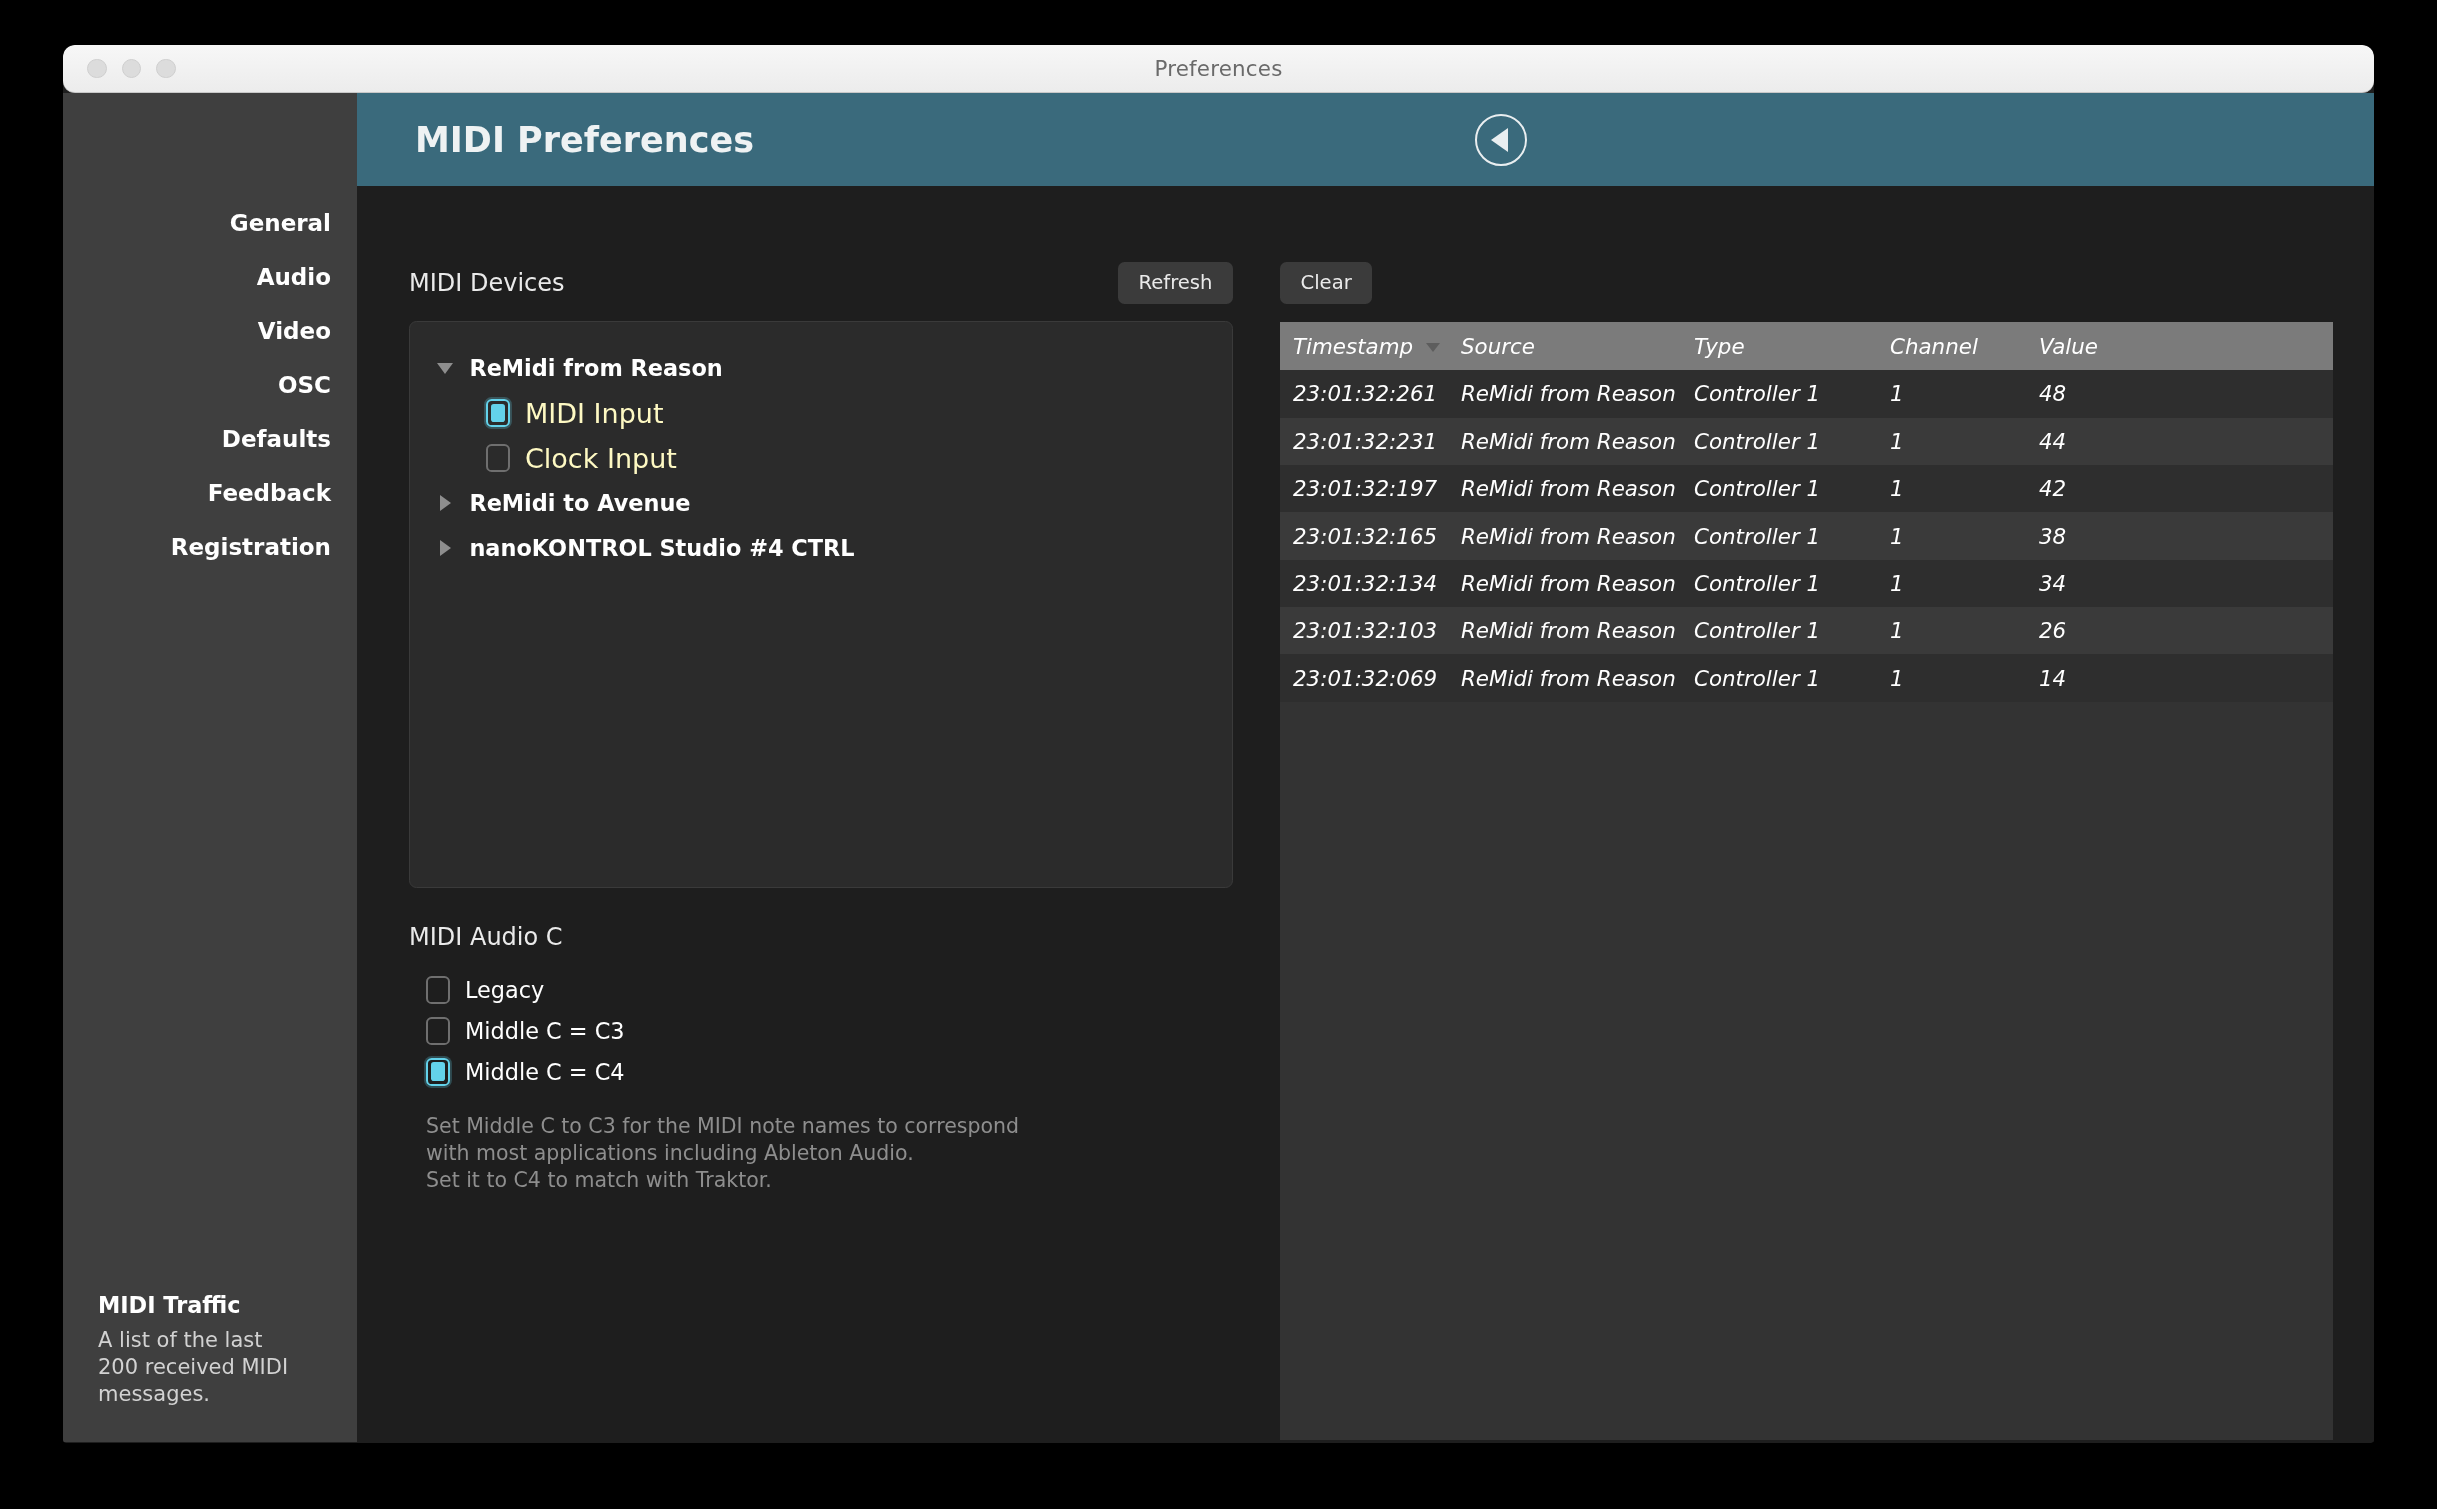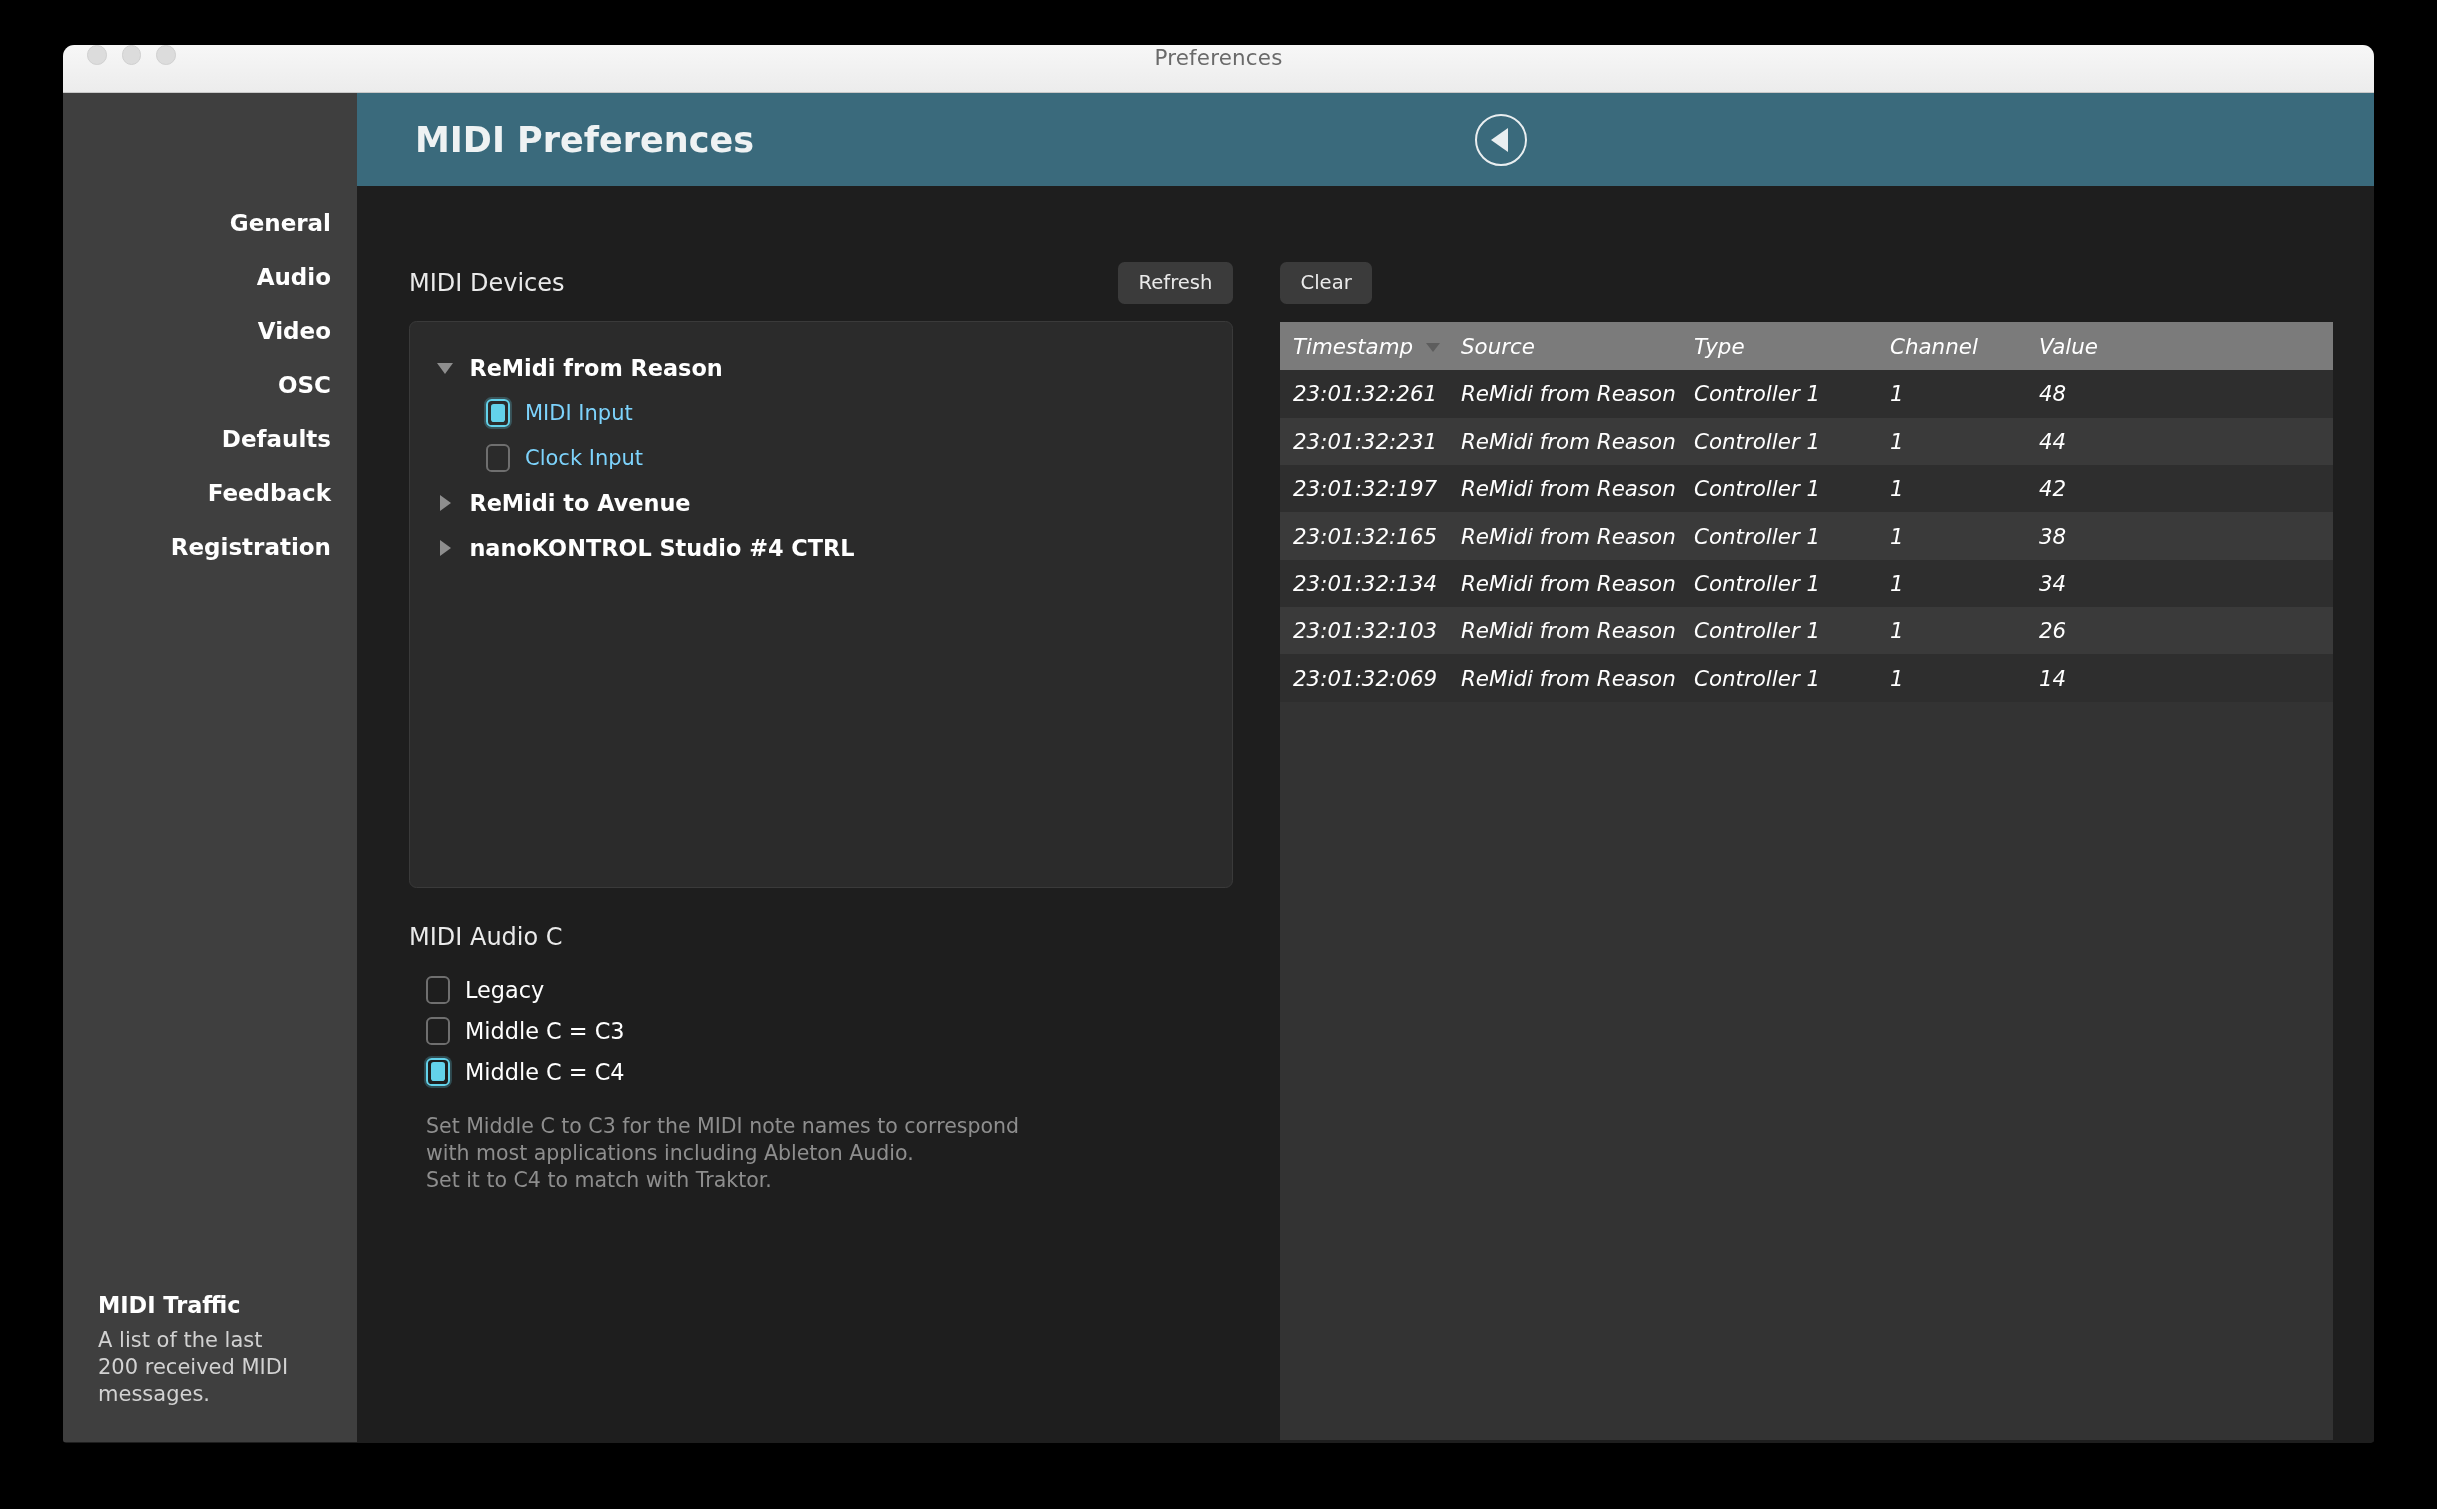--- a/index.html
+++ b/index.html
@@ -24,21 +24,22 @@
     box-shadow: 0 17px 56px rgba(0,0,0,0.85);
     background: #1e1e1e;
   }
 
   #titlebar {
     height: 48px;
     background: linear-gradient(#f7f7f7, #ececec);
     border-bottom: 0.9px solid #c8c8c8;
     position: relative;
     display: flex;
-    align-items: flex-start;
+    align-items: center;
+    border-radius: 12px;
   }
   #title-text {
     position: absolute;
     left: 0; right: 0;
     text-align: center;
     font-size: 21.4px;
     color: #6a6a6a;
     letter-spacing: 0.2px;
   }
   .lights { display: flex; gap: 15px; margin-left: 24px; }
@@ -199,22 +200,22 @@
     border-left: 8.4px solid transparent;
     border-right: 8.4px solid transparent;
     border-top: 11.2px solid #8e8e8e;
   }
   .device-name {
     font-size: 22.4px;
     font-weight: bold;
     color: #ffffff;
   }
   .child-label {
-    font-size: 21px;
-    color: #7dd3fc;
+    font-size: 27px;
+    color: #fef9c3;
   }
 
   
   .cbx {
     width: 24px; height: 28px;
     border-radius: 5.6px;
     border: 2.8px solid #6f6f6f;
     background: transparent;
     margin-right: 15px;
     flex: 0 0 24px;

